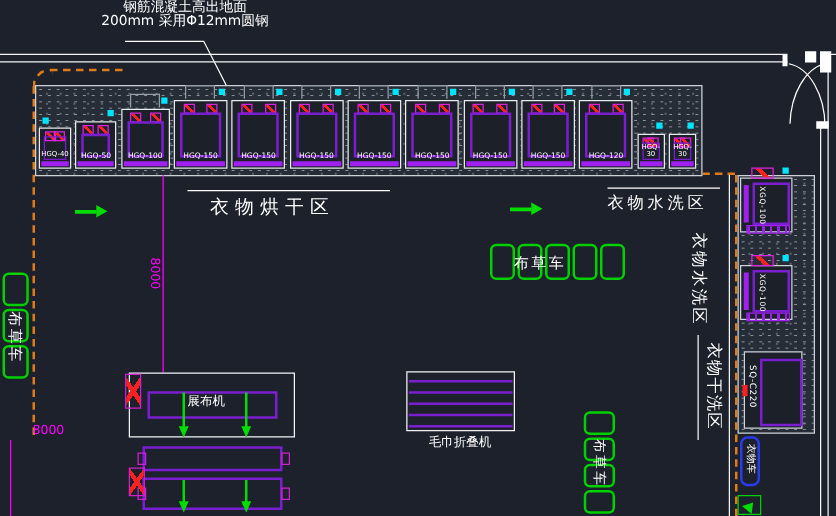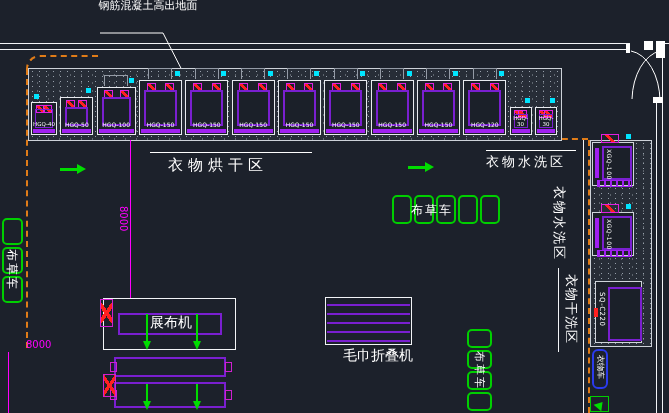--- a/index.html
+++ b/index.html
@@ -70,21 +70,21 @@
   .garrow-d{position:absolute;width:2px;background:#00dc00;}
   .garrow-d::after{content:"";position:absolute;bottom:-8px;left:-3.5px;border-top:9px solid #00dc00;
                    border-left:4.5px solid transparent;border-right:4.5px solid transparent;}
   
   .prect{position:absolute;border:2px solid #7a1fd0;box-sizing:border-box;}
   .wrect{position:absolute;border:1px solid #f2f4f7;box-sizing:border-box;}
   .mtab{position:absolute;width:5px;height:8px;border:1px solid #d01fd0;}
   .ebox{position:absolute;border:1.5px solid #d01fd0;
         background:linear-gradient(55deg,transparent 42%,#ff2020 42%,#ff2020 58%,transparent 58%),
                    linear-gradient(125deg,transparent 42%,#ff2020 42%,#ff2020 58%,transparent 58%);}
-  .mlabel{position:absolute;color:#fff;font-size:14px;line-height:10px;white-space:nowrap;}
+  .mlabel{position:absolute;color:#fff;font-size:10px;line-height:10px;white-space:nowrap;}
   .foldline{position:absolute;height:2px;background:#7a1fd0;}
   
   .unit{position:absolute;border:1px solid #cfd4da;background:#1b2029;box-sizing:border-box;}
   .unit .inner{position:absolute;border:2px solid #7a1fd0;}
   .unit .grill{position:absolute;border:1px solid #a020f0;
                background:repeating-linear-gradient(90deg,#a020f0 0 2px,transparent 2px 6px);}
   .unit .topbox{position:absolute;border:1px solid #e020e0;
                background:linear-gradient(45deg,transparent 40%,#ff2020 40%,#ff2020 60%,transparent 60%);}
   .unit .lbar{position:absolute;background:#a020f0;}
   .ulabel{color:#fff;font-size:6px;letter-spacing:0.5px;}
@@ -114,20 +114,21 @@
     <path d="M631,51 A33,51 0 0 1 660,101" fill="none" stroke="#ffffff" stroke-width="1"></path>
     <path d="M660,51 A33,51 0 0 0 632,99" fill="none" stroke="#ffffff" stroke-width="1"></path>
     <rect x="626" y="44" width="4" height="9" fill="#ffffff"></rect>
     <rect x="644" y="41" width="9" height="9" fill="#ffffff"></rect>
     <rect x="656" y="41" width="9" height="17" fill="#ffffff"></rect>
     <rect x="653" y="97" width="10" height="6" fill="#ffffff"></rect>
   </svg>
 
   <div id="note">
     <div>钢筋混凝土高出地面</div>
+    <div>200mm 采用Φ12mm圆钢</div>
   </div>
 
   <div class="odash-corner" style="left:26px;top:55px;width:14px;height:14px;"></div>
   <div class="odash-h" style="left:40px;top:55px;width:58px;"></div>
   <div class="odash-v" style="left:26px;top:69px;height:279px;"></div>
   <div class="odash-h" style="left:28px;top:138px;width:560px;"></div>
   <div class="odash-v" style="left:588px;top:140px;height:273px;"></div>
 
   <div class="stipple abs" style="left:28px;top:68px;width:532px;height:71px;"></div>
   <div class="abs" id="platform">

